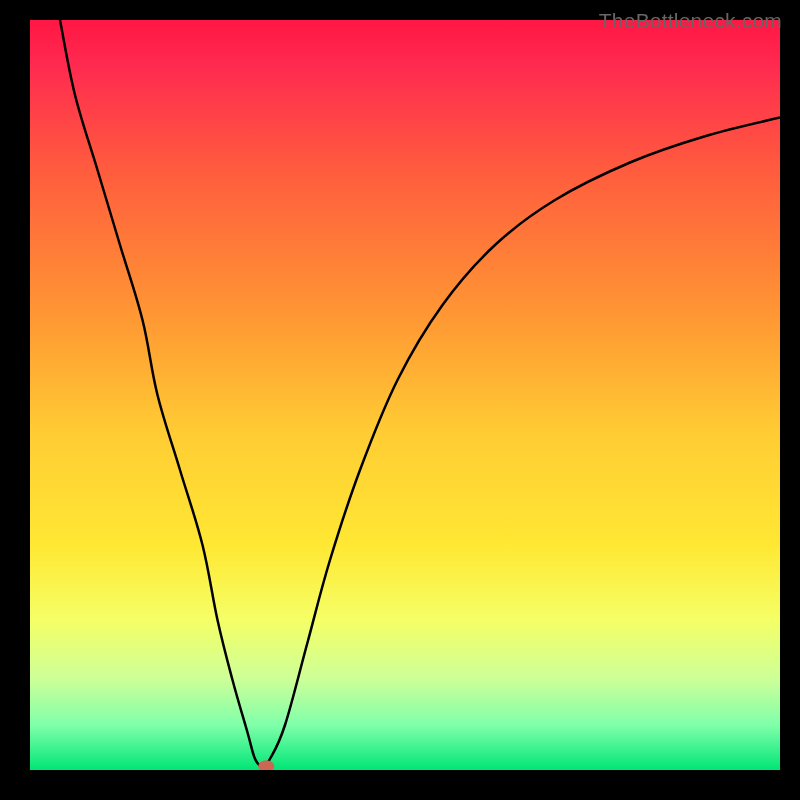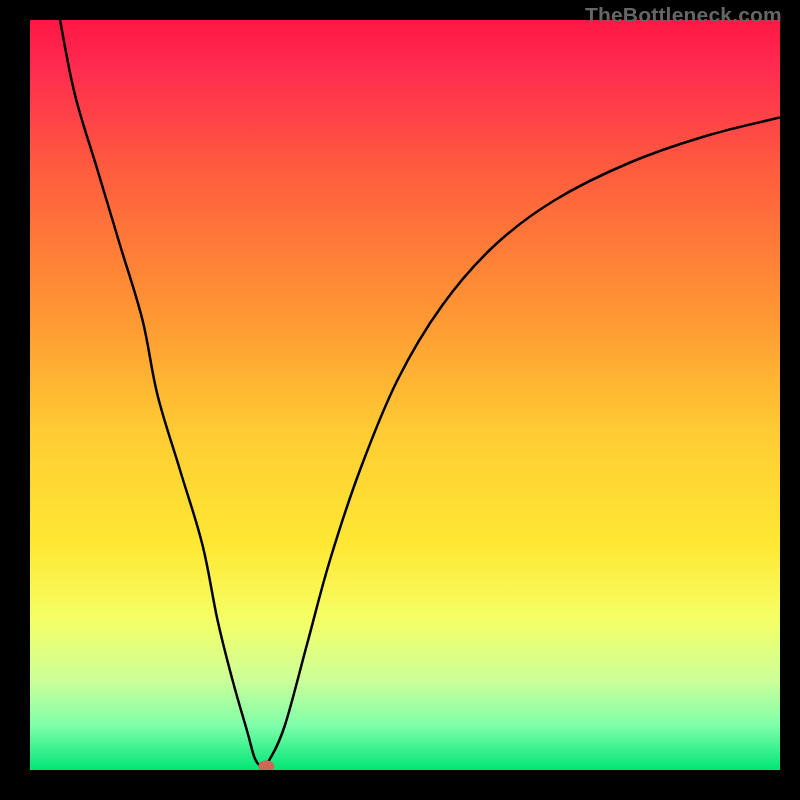--- a/index.html
+++ b/index.html
@@ -20,25 +20,25 @@
   }
   .plot-area {
     position: absolute;
     top: 0;
     left: 0;
     width: 750px;
     height: 750px;
   }
   .watermark {
     position: absolute;
-    top: 3px;
+    top: 9px;
     right: 18px;
     color: #666;
     font-size: 21px;
-    font-weight: bold;
+    font-weight: normal;
     z-index: 10;
     letter-spacing: 0.2px;
   }
 </style>
 </head>
 <body>
 
 <div class="watermark">TheBottleneck.com</div>
 
 <div class="chart-container">

